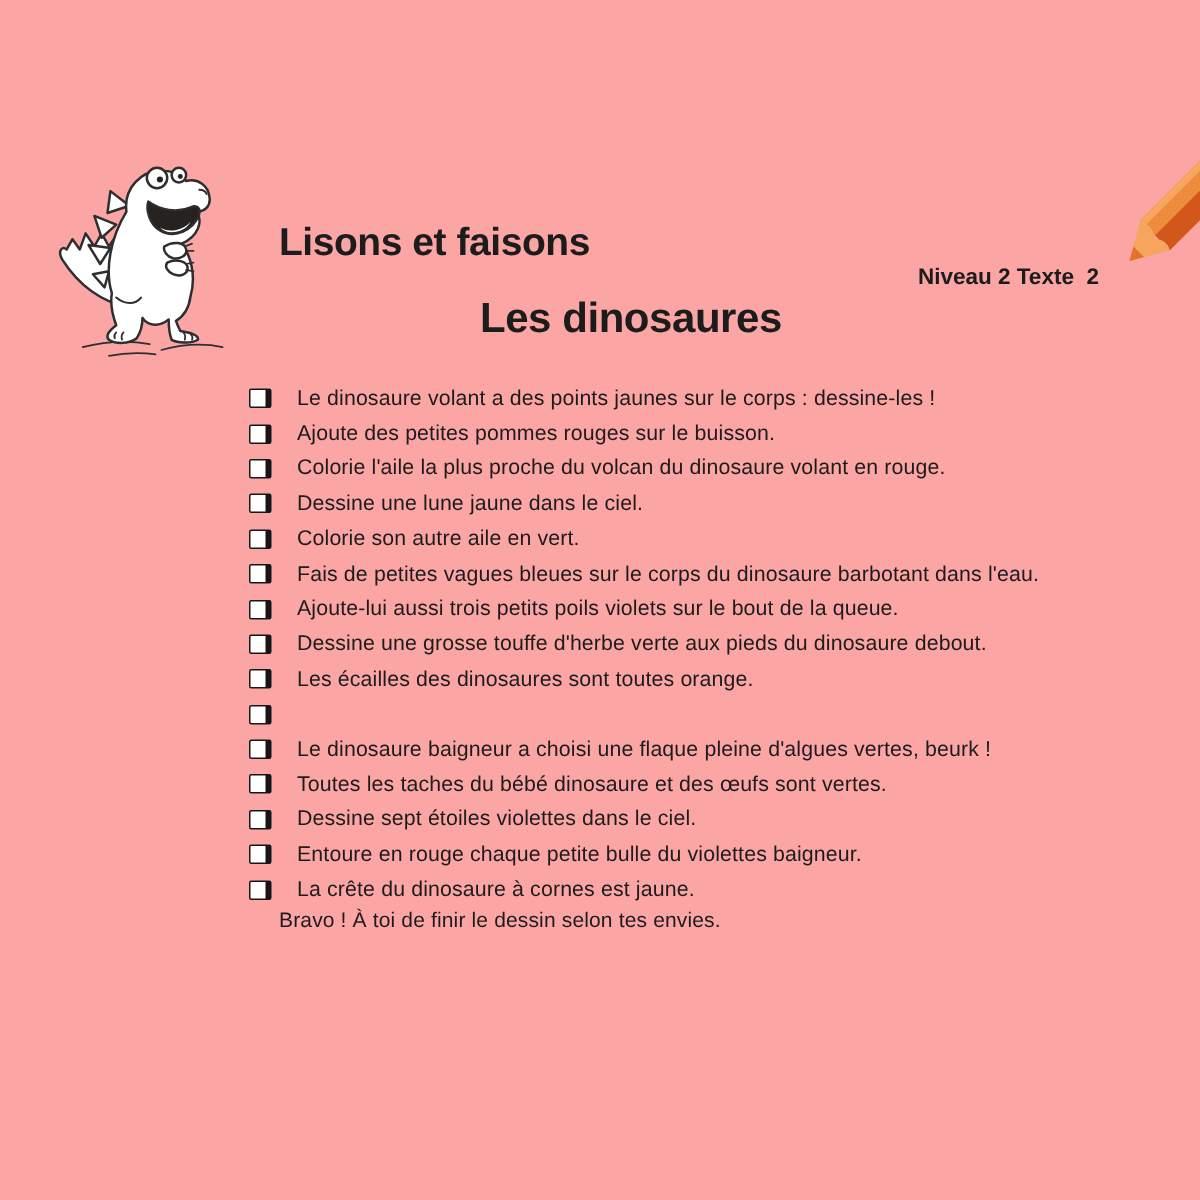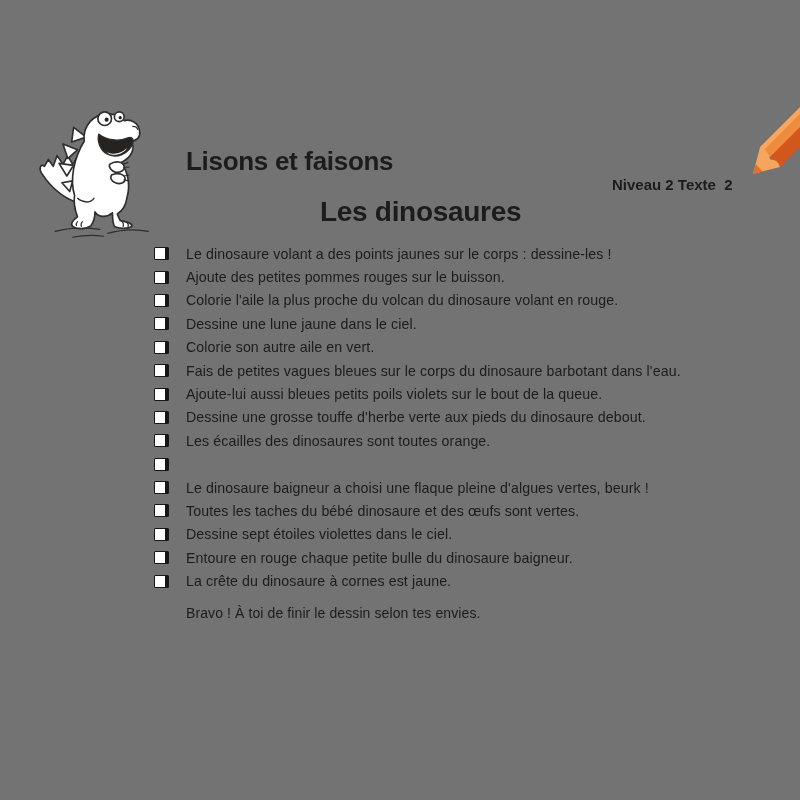--- a/index.html
+++ b/index.html
@@ -1,38 +1,38 @@
 <!DOCTYPE html>
 <html><head>
 <meta charset="utf-8">
 <style>
   html,body{margin:0;padding:0;}
   body{
     width:800px;height:800px;background:#ffffff;
     font-family:"Liberation Sans",sans-serif;color:#1c1c1c;
     position:relative;overflow:hidden;
   }
-  .page{position:absolute;inset:0;background:#737373;}
+  .page{position:absolute;inset:0;background:#fca5a5;}
   .dino-svg{position:absolute;left:26px;top:108px;width:136px;height:136px;}
   .pencil-svg{position:absolute;left:700px;top:80px;width:100px;height:110px;}
   .title1{
     position:absolute;left:186px;top:148px;
     font-size:26px;font-weight:bold;letter-spacing:-0.3px;line-height:1;
   }
   .title2{
     position:absolute;left:320px;top:198px;
     font-size:28px;font-weight:bold;letter-spacing:-0.3px;line-height:1;
   }
   .level{
     position:absolute;left:612px;top:177px;
     font-size:15px;font-weight:bold;white-space:pre;line-height:1;
   }
   .checklist{
     position:absolute;left:154px;top:242px;
-    margin:0;padding:0;list-style:none;
+    margin:12px;padding:0;list-style:none;
   }
   .checklist li{display:flex;align-items:center;height:23.4px;}
   .cb{
     width:10px;height:11px;flex:none;
     border:1.6px solid #161616;border-right-width:4px;
     border-radius:1.5px;background:#fff;
     margin-right:17px;
   }
   .txt{font-size:14.2px;letter-spacing:0.1px;white-space:pre;}
   .footer{
@@ -114,21 +114,21 @@
       <li>
         <span class="cb"></span>
         <span class="txt">Colorie son autre aile en vert.</span>
       </li>
       <li>
         <span class="cb"></span>
         <span class="txt">Fais de petites vagues bleues sur le corps du dinosaure barbotant dans l'eau.</span>
       </li>
       <li>
         <span class="cb"></span>
-        <span class="txt">Ajoute-lui aussi bleues petits poils violets sur le bout de la queue.</span>
+        <span class="txt">Ajoute-lui aussi trois petits poils violets sur le bout de la queue.</span>
       </li>
       <li>
         <span class="cb"></span>
         <span class="txt">Dessine une grosse touffe d'herbe verte aux pieds du dinosaure debout.</span>
       </li>
       <li>
         <span class="cb"></span>
         <span class="txt">Les écailles des dinosaures sont toutes orange.</span>
       </li>
       <li>
@@ -141,21 +141,21 @@
       <li>
         <span class="cb"></span>
         <span class="txt">Toutes les taches du bébé dinosaure et des œufs sont vertes.</span>
       </li>
       <li>
         <span class="cb"></span>
         <span class="txt">Dessine sept étoiles violettes dans le ciel.</span>
       </li>
       <li>
         <span class="cb"></span>
-        <span class="txt">Entoure en rouge chaque petite bulle du dinosaure baigneur.</span>
+        <span class="txt">Entoure en rouge chaque petite bulle du violettes baigneur.</span>
       </li>
       <li>
         <span class="cb"></span>
         <span class="txt">La crête du dinosaure à cornes est jaune.</span>
       </li>
     </ul>
 
   <div class="footer">Bravo ! À toi de finir le dessin selon tes envies.</div>
 
 </div>

